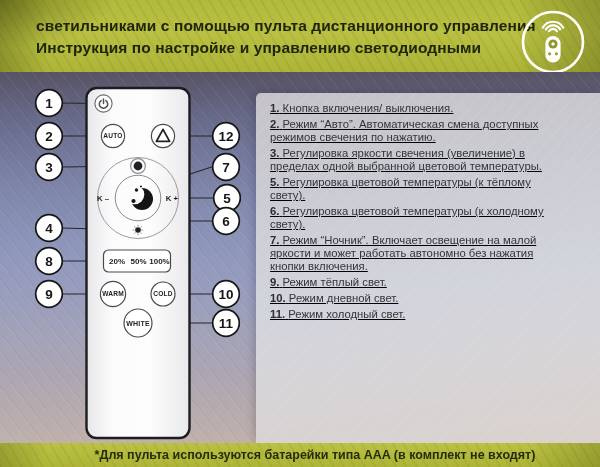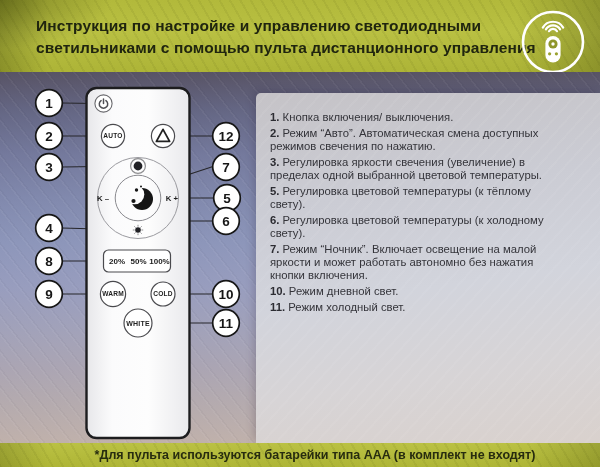--- a/index.html
+++ b/index.html
@@ -29,21 +29,21 @@
       repeating-linear-gradient(52deg, rgba(255,255,255,.045) 0 1.5px, rgba(25,25,45,.03) 1.5px 3px, rgba(0,0,0,0) 3px 11px),
       linear-gradient(180deg,#585365 0%,#646683 10%,#74799c 22%,#8189ad 34%,#8d96ba 46%,#989dbe 58%,#a2a2b9 70%,#aba5b3 80%,#b5abae 90%,#c0b1ab 100%);
   }
   .panel{
     position:absolute;left:256px;top:21px;right:0;bottom:0;
     border-radius:5px 0 0 0;
     background:
       repeating-linear-gradient(-48deg, rgba(255,255,255,.05) 0 2px, rgba(0,0,0,0) 2px 10px),
       linear-gradient(172deg,#c5c3c7 0%,#cbccd4 30%,#d2d4dc 55%,#d7d4d6 78%,#d9d1cd 100%);
     box-shadow:-2px -2px 8px rgba(30,25,45,.22);
-    padding:18px 40px 0 14px;box-sizing:border-box;
+    padding:9px 40px 0 14px;box-sizing:border-box;text-decoration:underline;
   }
   .panel p{
     margin:0 0 3px 0;width:290px;
     font-size:11.3px;line-height:13px;color:#34343a;
   }
   .panel p b{font-weight:bold;color:#2c2c32;}
   
   .footer{
     position:absolute;left:0;bottom:0;width:600px;height:24px;
     background:
@@ -64,22 +64,22 @@
   .pct-lbl{font:bold 8px "Liberation Sans",sans-serif;fill:#1d1d1d;}
   text{user-select:none;}
 </style>
 </head>
 <body>
 
 <div class="page">
 
   <div class="header">
     <div class="header-title">
+      <div>светильниками с помощью пульта дистанционного управления</div>
       <div>Инструкция по настройке и управлению светодиодными</div>
-      <div>светильниками с помощью пульта дистанционного управления</div>
     </div>
     <svg class="header-icon" width="68" height="66" viewBox="0 0 66 66">
       <circle cx="33" cy="33" r="30" fill="none" stroke="#ffffff" stroke-width="2.6"></circle>
       <g stroke="#ffffff" stroke-width="2.2" stroke-linecap="round" fill="none">
         <path d="M29.0,22.2 A4.6,4.6 0 0 1 37.0,22.2"></path>
         <path d="M25.9,20.4 A8.2,8.2 0 0 1 40.1,20.4"></path>
         <path d="M22.8,18.6 A11.8,11.8 0 0 1 43.2,18.6"></path>
       </g>
       <rect x="25.4" y="27" width="15.2" height="26.5" rx="7.6" fill="#ffffff"></rect>
       <circle cx="33" cy="35" r="4.6" fill="#8f962b"></circle>
@@ -245,20 +245,21 @@
       </g>
     </svg>
 
     <div class="panel">
       <p><b>1.</b> <span>Кнопка включения/ выключения.</span></p>
       <p><b>2.</b> <span>Режим “Авто”. Автоматическая смена доступных режимов свечения по нажатию.</span></p>
       <p><b>3.</b> <span>Регулировка яркости свечения (увеличение) в пределах одной выбранной цветовой температуры.</span></p>
       <p><b>5.</b> <span>Регулировка цветовой температуры (к тёплому свету).</span></p>
       <p><b>6.</b> <span>Регулировка цветовой температуры (к холодному свету).</span></p>
       <p><b>7.</b> <span>Режим “Ночник”. Включает освещение на малой яркости и может работать автономно без нажатия кнопки включения.</span></p>
+      <p><b>9.</b> <span>Режим тёплый свет.</span></p>
       <p><b>10.</b> <span>Режим дневной свет.</span></p>
       <p><b>11.</b> <span>Режим холодный свет.</span></p>
     </div>
   </div>
 
   <div class="footer">
     <div class="footer-note">*Для пульта используются батарейки типа AAA (в комплект не входят)</div>
   </div>
 
 </div>

